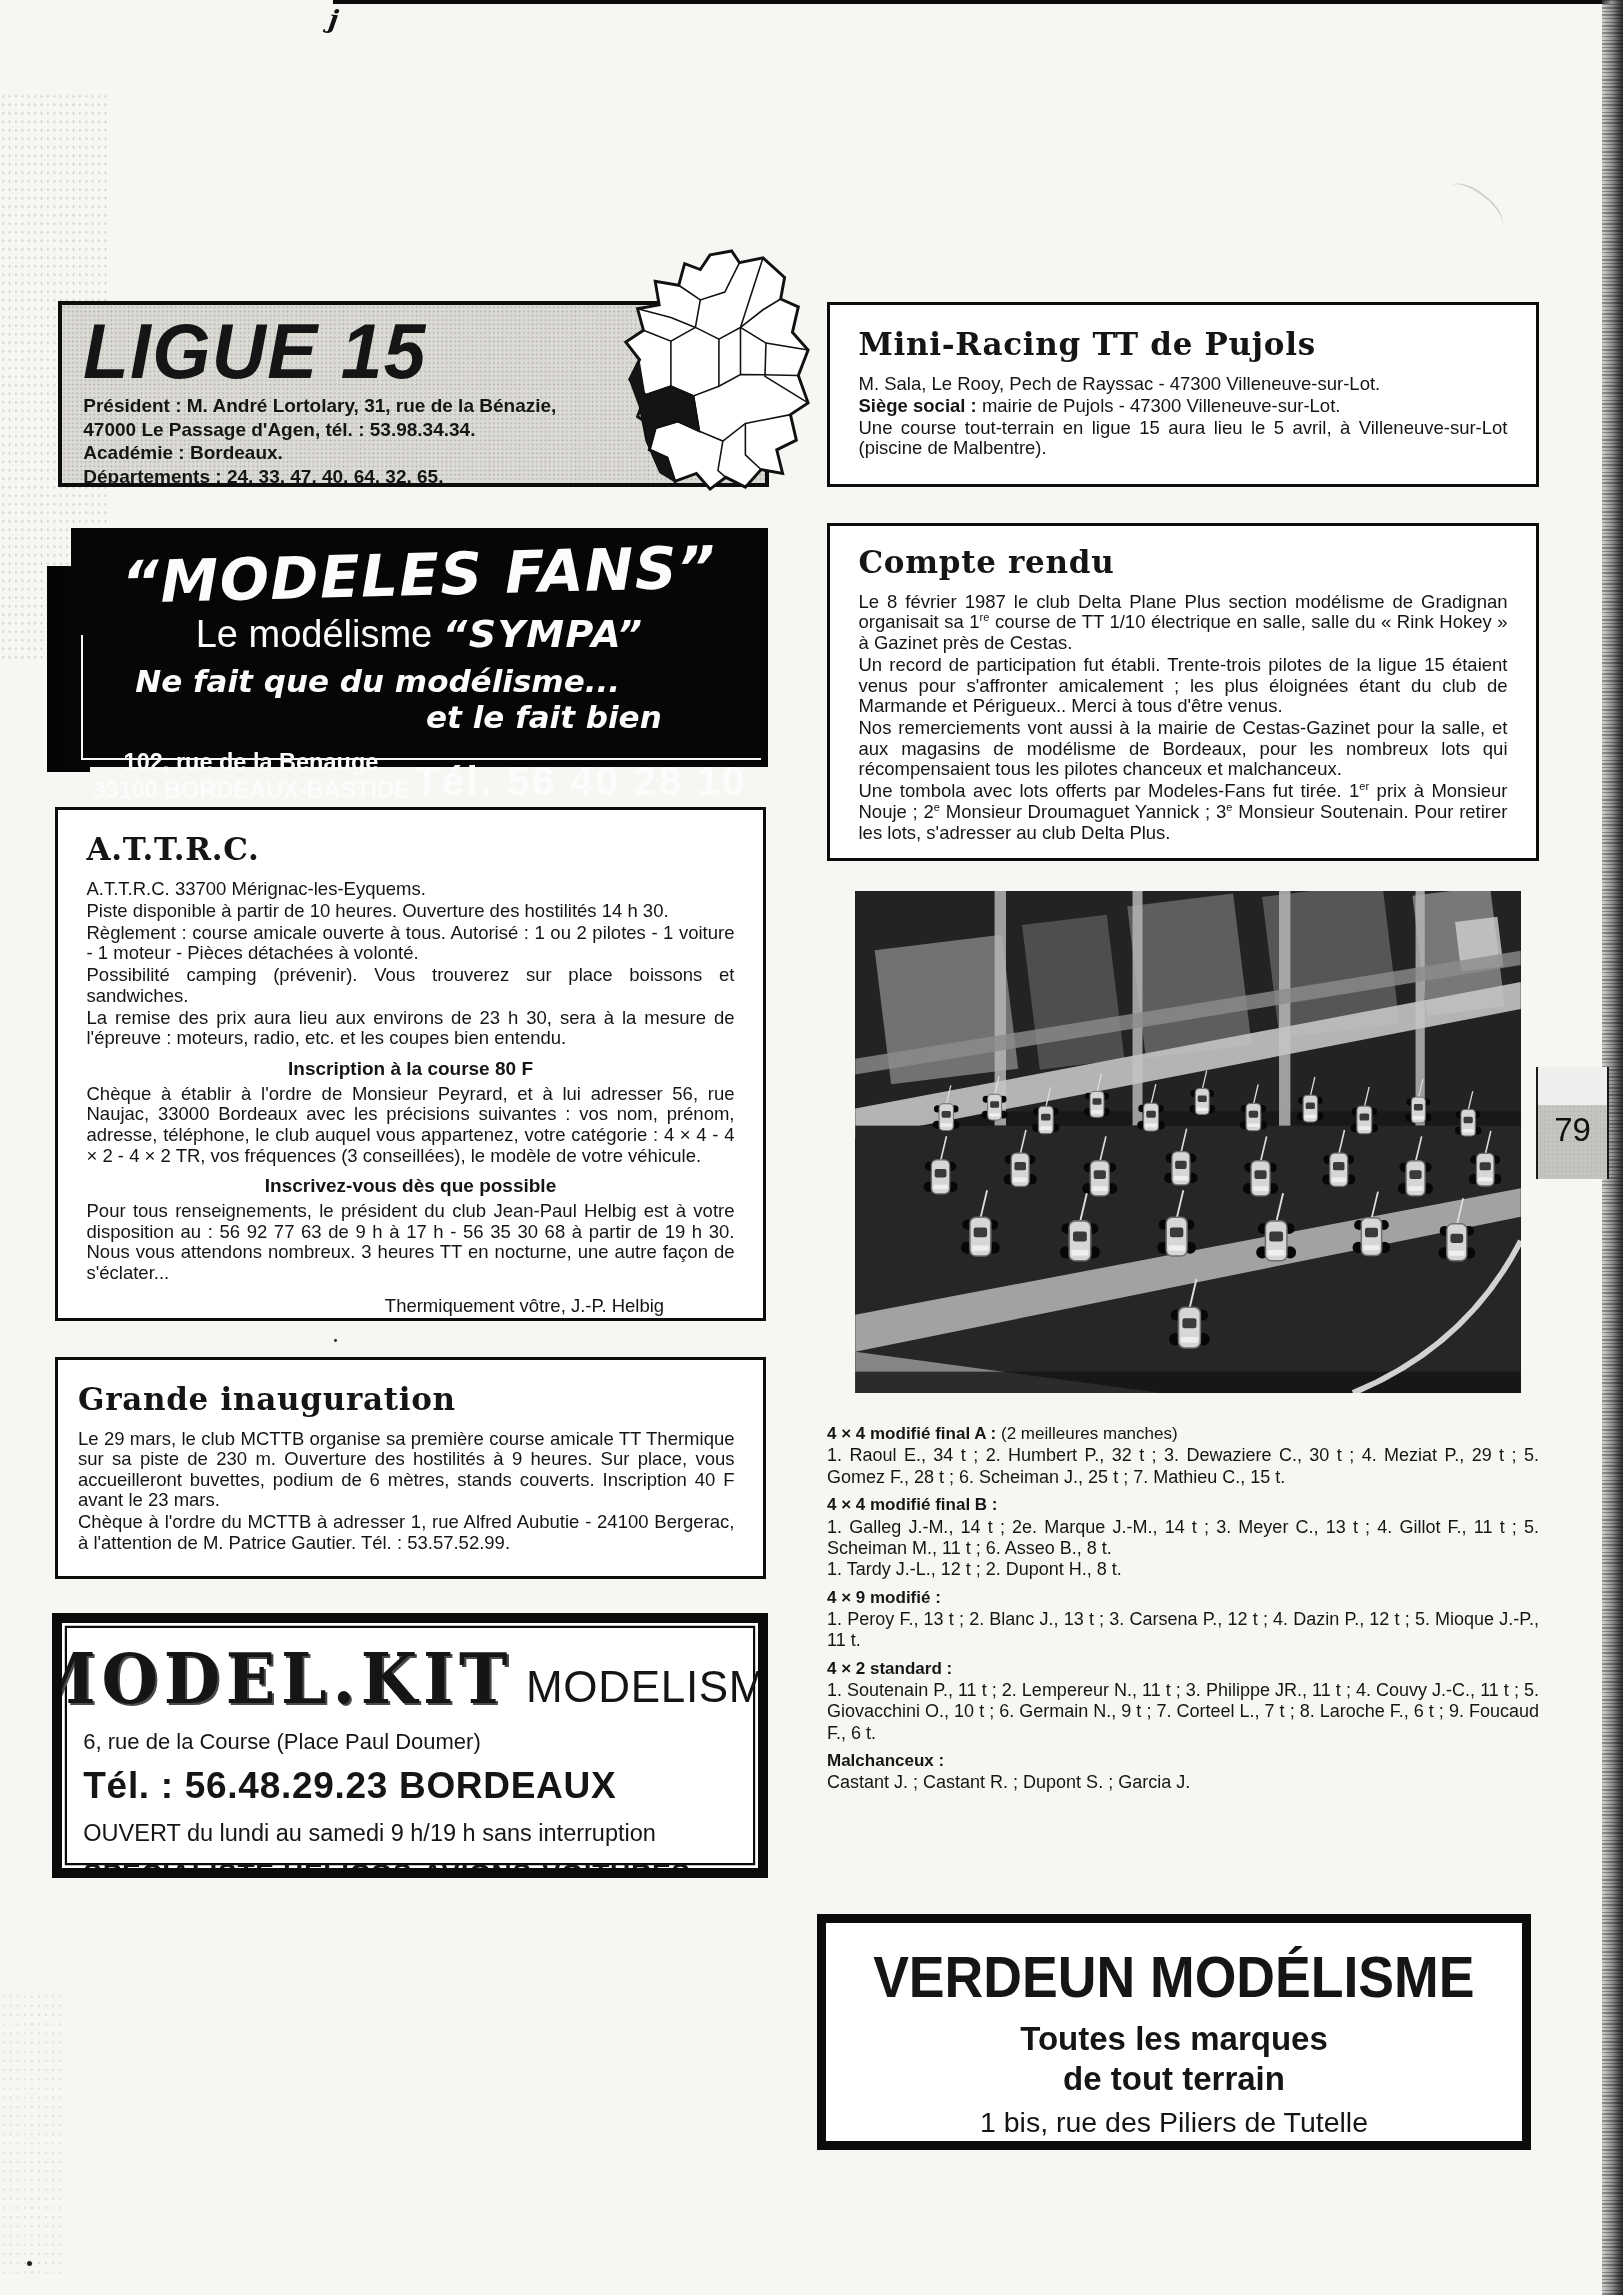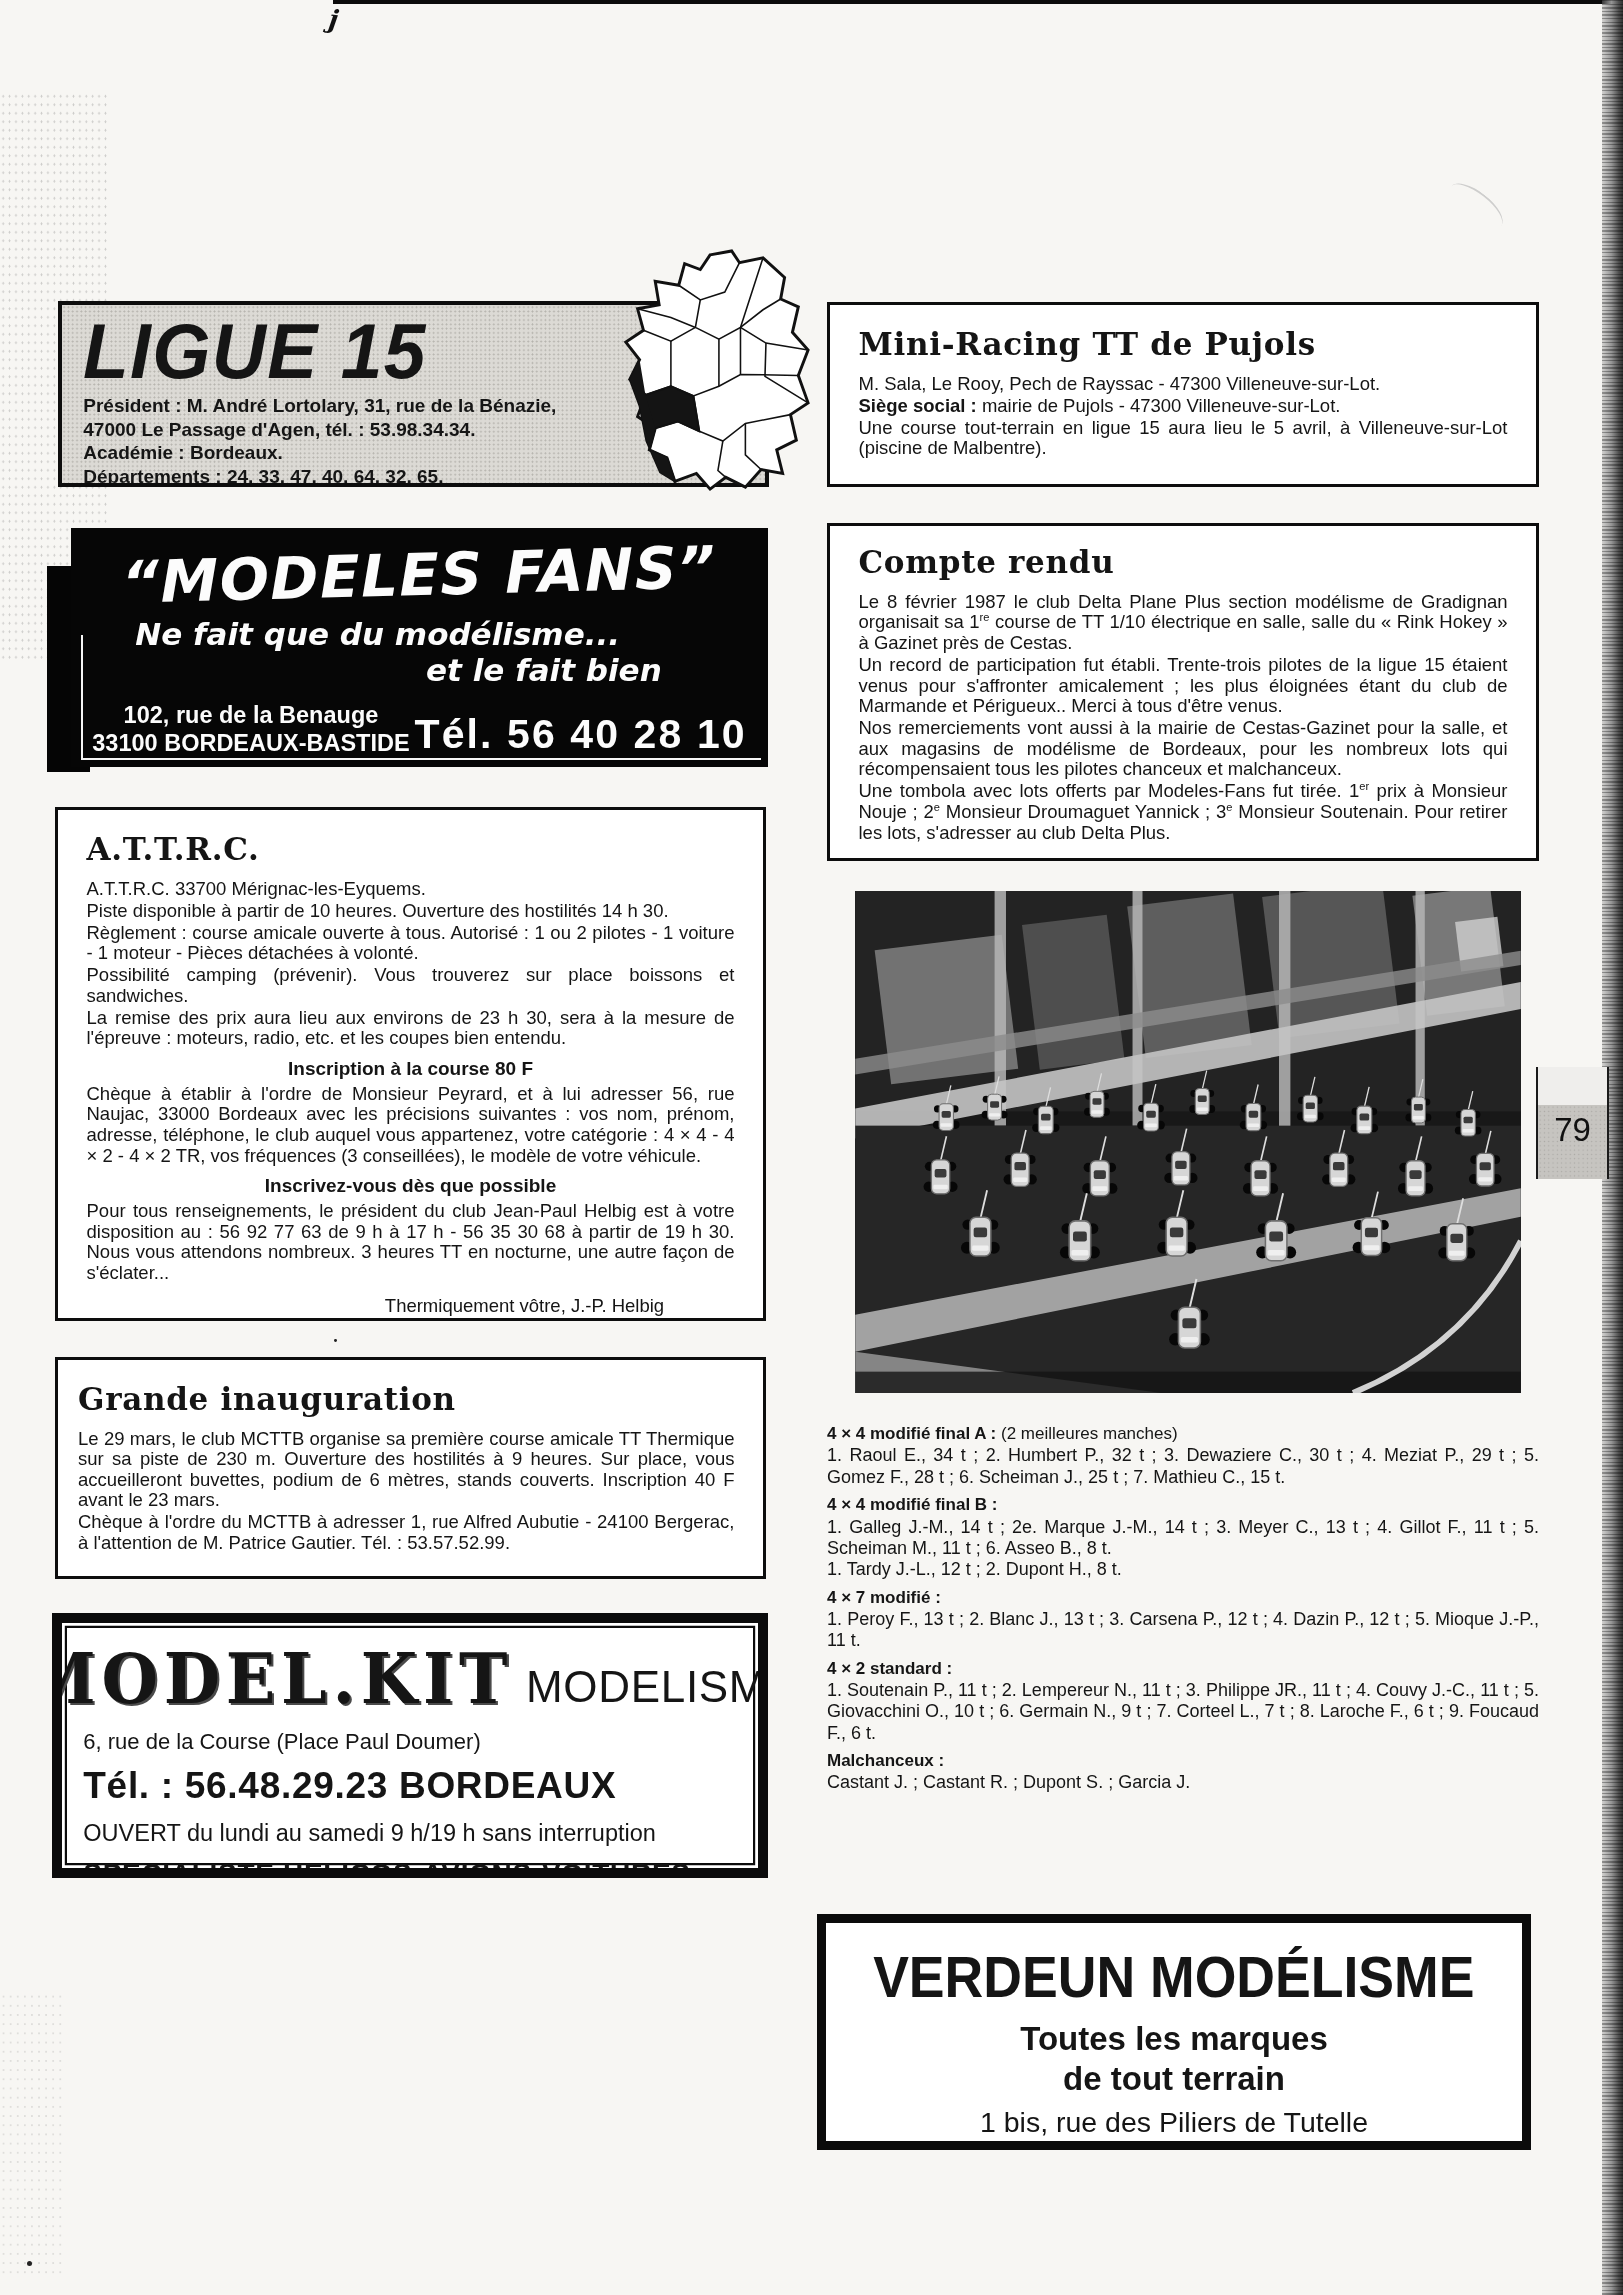--- a/index.html
+++ b/index.html
@@ -163,20 +163,24 @@
     <div class="slab-title">Mini-Racing TT de Pujols</div>
     <p class="body-text">M. Sala, Le Rooy, Pech de Rayssac - 47300 Villeneuve-sur-Lot.</p>
     <p class="body-text"><b>Siège social :</b> <span>mairie de Pujols - 47300 Villeneuve-sur-Lot.</span></p>
     <p class="body-text">Une course tout-terrain en ligue 15 aura lieu le 5 avril, à Villeneuve-sur-Lot (piscine de Malbentre).</p>
   </div>
 
   <div id="fans-shadow"></div>
   <div id="fans-ad">
     <div id="fans-inner"></div>
     <p class="fans-title">“MODELES FANS”</p>
+    <p class="fans-line2">
+      <span>Le modélisme</span>
+      <span class="sympa">“SYMPA”</span>
+    </p>
     <p class="fans-line3">Ne fait que du modélisme...</p>
     <p class="fans-line4">et le fait bien</p>
     <div class="fans-bottom">
       <div class="fans-addr">
         <span>102, rue de la Benauge</span><br>
         <span>33100 BORDEAUX-BASTIDE</span>
       </div>
       <div class="fans-tel">Tél. 56 40 28 10</div>
     </div>
   </div>
@@ -295,21 +299,21 @@
   <div id="classement">
 
     <p class="cls-head"><span>4 × 4 modifié final A :</span><span class="cls-note"> (2 meilleures manches)</span></p>
     <p class="cls-body">1. Raoul E., 34 t ; 2. Humbert P., 32 t ; 3. Dewaziere C., 30 t ; 4. Meziat P., 29 t ; 5. Gomez F., 28 t ; 6. Scheiman J., 25 t ; 7. Mathieu C., 15 t.</p>
 
     <p class="cls-head">4 × 4 modifié final B :</p>
     <p class="cls-body">1. Galleg J.-M., 14 t ; 2e. Marque J.-M., 14 t ; 3. Meyer C., 13 t ; 4. Gillot F., 11 t ; 5. Scheiman M., 11 t ; 6. Asseo B., 8 t.</p>
 
     <p class="cls-body">1. Tardy J.-L., 12 t ; 2. Dupont H., 8 t.</p>
 
-    <p class="cls-head">4 × 7 modifié :</p>
+    <p class="cls-head">4 × 9 modifié :</p>
     <p class="cls-body">1. Peroy F., 13 t ; 2. Blanc J., 13 t ; 3. Carsena P., 12 t ; 4. Dazin P., 12 t ; 5. Mioque J.-P., 11 t.</p>
 
     <p class="cls-head">4 × 2 standard :</p>
     <p class="cls-body">1. Soutenain P., 11 t ; 2. Lempereur N., 11 t ; 3. Philippe JR., 11 t ; 4. Couvy J.-C., 11 t ; 5. Giovacchini O., 10 t ; 6. Germain N., 9 t ; 7. Corteel L., 7 t ; 8. Laroche F., 6 t ; 9. Foucaud F., 6 t.</p>
 
     <p class="cls-head">Malchanceux :</p>
     <p class="cls-body">Castant J. ; Castant R. ; Dupont S. ; Garcia J.</p>
   </div>
 
   <div class="box" id="verdeun-ad">

